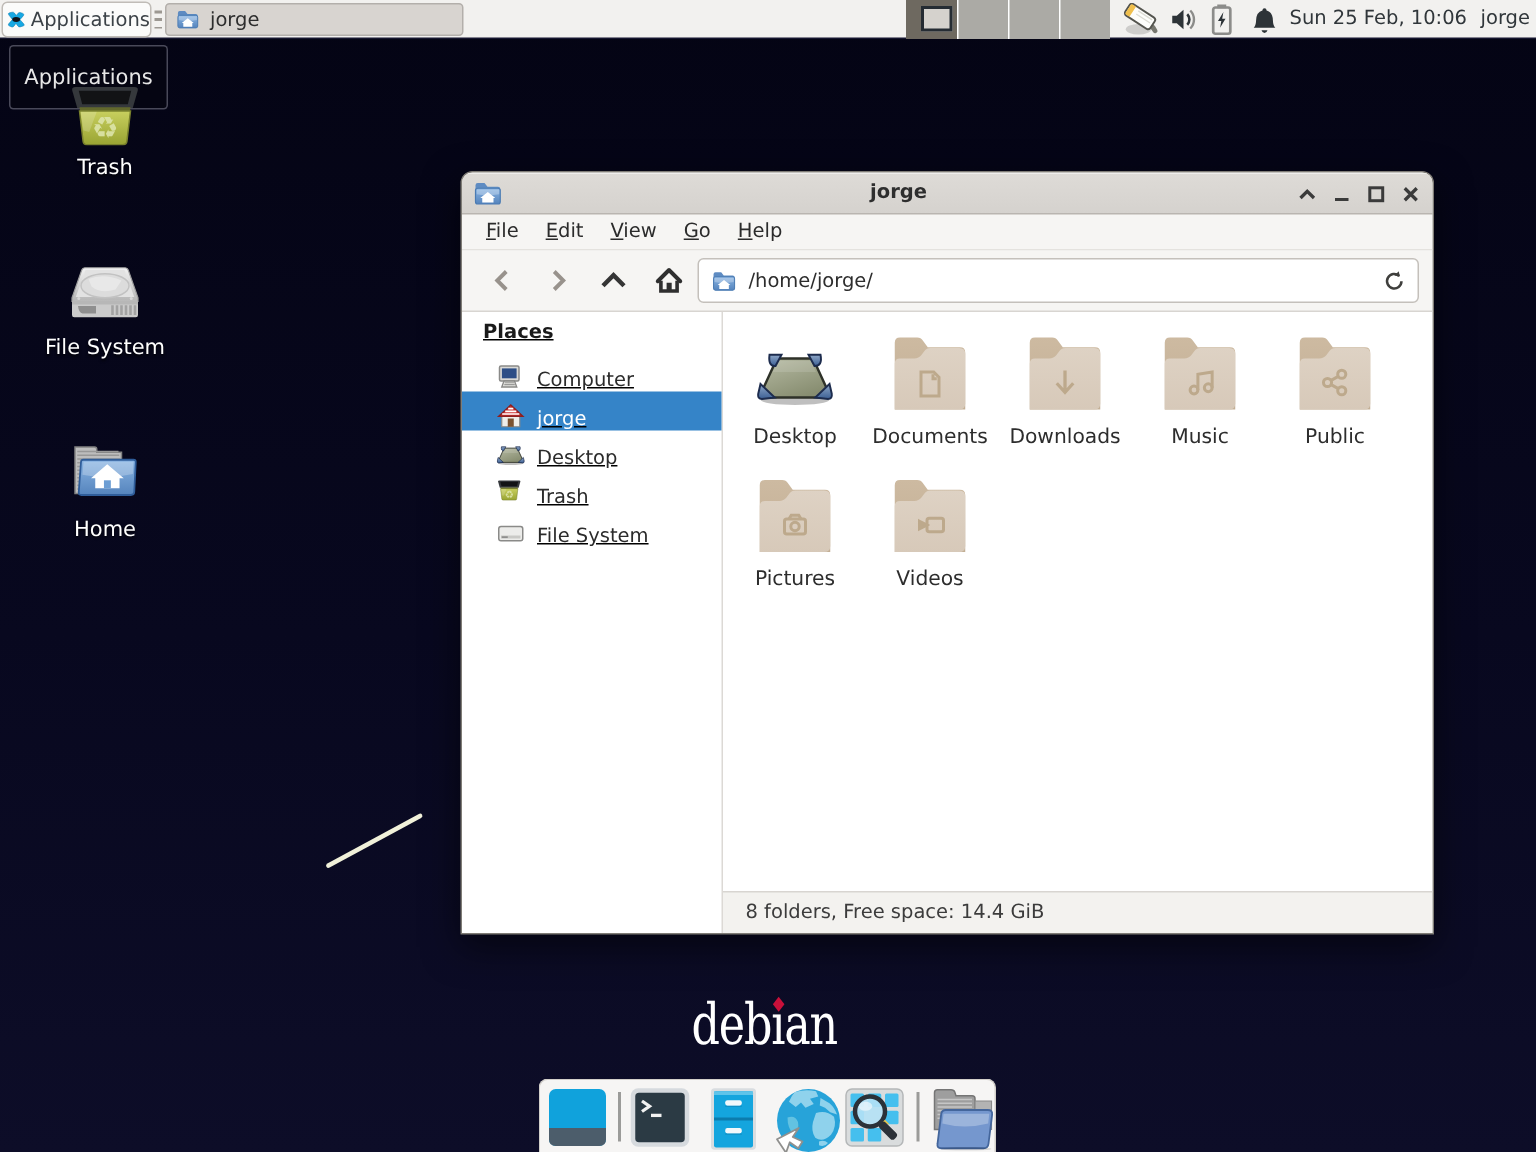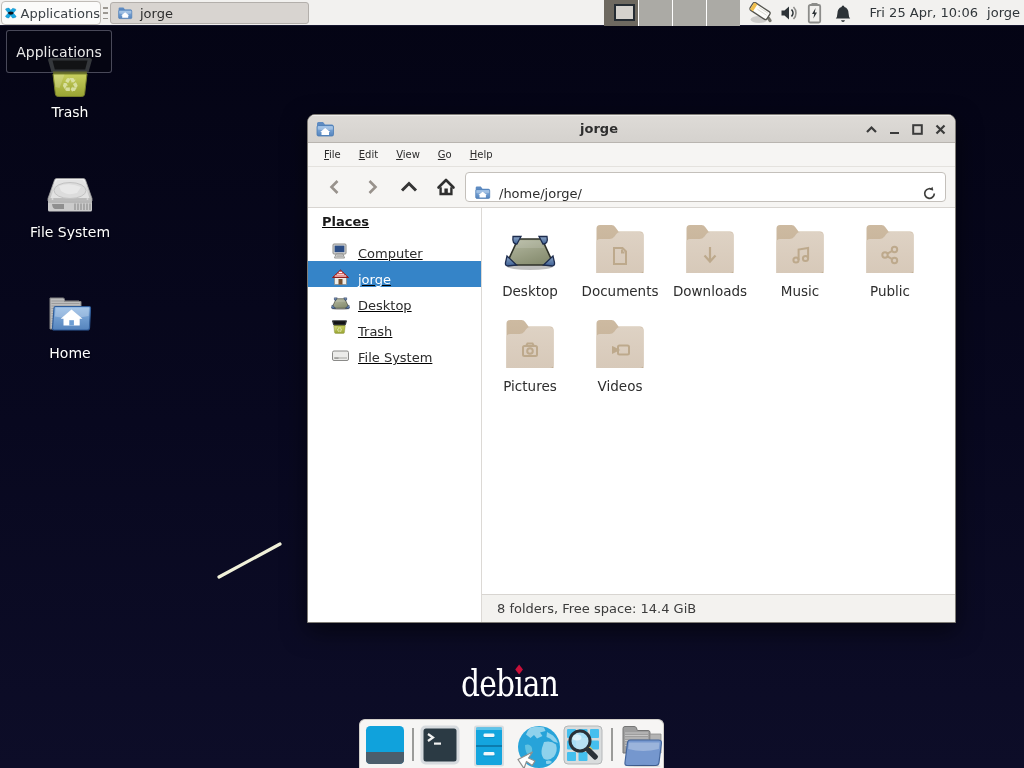--- a/index.html
+++ b/index.html
@@ -73,29 +73,29 @@
     border-bottom:1px solid #b9b5b0; position:relative; flex:0 0 auto;
     box-shadow:inset 0 1px 0 #efeeec;
   }
   .titlebar .win-icon { position:absolute; left:7px; top:4px; }
   .titlebar .title { position:absolute; left:258px; top:0; width:66px; text-align:center;
     line-height:28px; font-size:13px; font-weight:bold; color:#2e2e2e; }
   .titlebar .buttons { position:absolute; right:3px; top:0; height:28px; display:flex; align-items:center; }
   .titlebar .tb-btn { width:23px; height:24px; display:flex; align-items:center; justify-content:center; }
   .menubar { height:24px; background:#f6f5f3; display:flex; align-items:center; padding-left:7px;
     border-bottom:1px solid #e4e2de; flex:0 0 auto; }
-  .menu-item { font-size:10px; color:#2b2b2b; padding:0 9px; line-height:23px; }
+  .menu-item { font-size:13px; color:#2b2b2b; padding:0 9px; line-height:23px; }
   .menu-item u { text-decoration:underline; text-underline-offset:1px; }
   .toolbar { height:41px; background:#f6f5f3; border-bottom:1px solid #d8d5d1;
     display:flex; align-items:center; flex:0 0 auto; position:relative; }
   .tool-btn { width:37px; height:32px; display:flex; align-items:center; justify-content:center; }
   .tool-btn:first-child { margin-left:8px; }
   .pathbar { position:absolute; left:157px; right:9px; top:5px; height:30px;
     background:#ffffff; border:1px solid #c4c0bb; border-radius:4px;
-    display:flex; align-items:flex-end; padding:0 8px; }
+    display:flex; align-items:center; padding:0 8px; }
   .pathbar .path-text { font-size:13px; color:#2d2d2d; margin-left:8px; flex:1; }
   .content { flex:1; display:flex; min-height:0; }
   .sidebar { width:174px; background:#ffffff; border-right:1px solid #dcd9d5; padding-top:0; flex:0 0 auto;text-decoration:underline; }
   .side-header { font-size:13px; line-height:16px; font-weight:bold; color:#1a1a1a; padding:6px 0 5px 14px; }
   .side-row { height:26px; display:flex; align-items:flex-end; padding-left:23px; }
   .side-row .label { font-size:13px; color:#2b2b2b; margin-left:8px; }
   .side-row.selected { background:#3584c8; }
   .side-row.selected .label { color:#ffffff; }
   .main-col { flex:1; display:flex; flex-direction:column; min-width:0; }
   .filegrid { flex:1; background:#ffffff; padding:13px 0 0 3px;
@@ -262,21 +262,21 @@
       <rect x="1.8" y="3" width="11.4" height="17.5" rx="1.5" fill="none" stroke="#8c8c8a" stroke-width="1.8"></rect>
       <path d="M8.6,6 L5,12 L7.2,12 L6.4,16.5 L10,10.5 L7.8,10.5 Z" fill="#2d3337"></path>
     </svg>
   </div>
   <div class="tray" style="left:834px">
     <svg width="18" height="19" viewBox="0 0 18 19">
       <path d="M9,1.5 Q10.4,1.5 10.4,3 Q14.4,4 14.6,9.5 Q14.7,13 16.2,14.5 L1.8,14.5 Q3.3,13 3.4,9.5 Q3.6,4 7.6,3 Q7.6,1.5 9,1.5 Z" fill="#2d3337"></path>
       <path d="M7,16.2 L11,16.2 Q10.5,18 9,18 Q7.5,18 7,16.2 Z" fill="#2d3337"></path>
     </svg>
   </div>
-  <div class="clock time">Fri 25 Apr, 10:06</div>
+  <div class="clock time">Sun 25 Feb, 10:06</div>
   <div class="clock user">jorge</div>
 </div>
 
 <div class="tooltip">
   <span class="label">Applications</span>
 </div>
 
 <div class="desk-icon" style="left:47px; top:57px; width:46px">
   <svg width="46" height="40" viewBox="0 0 46 40">
       <use href="#sym-trash"></use>

